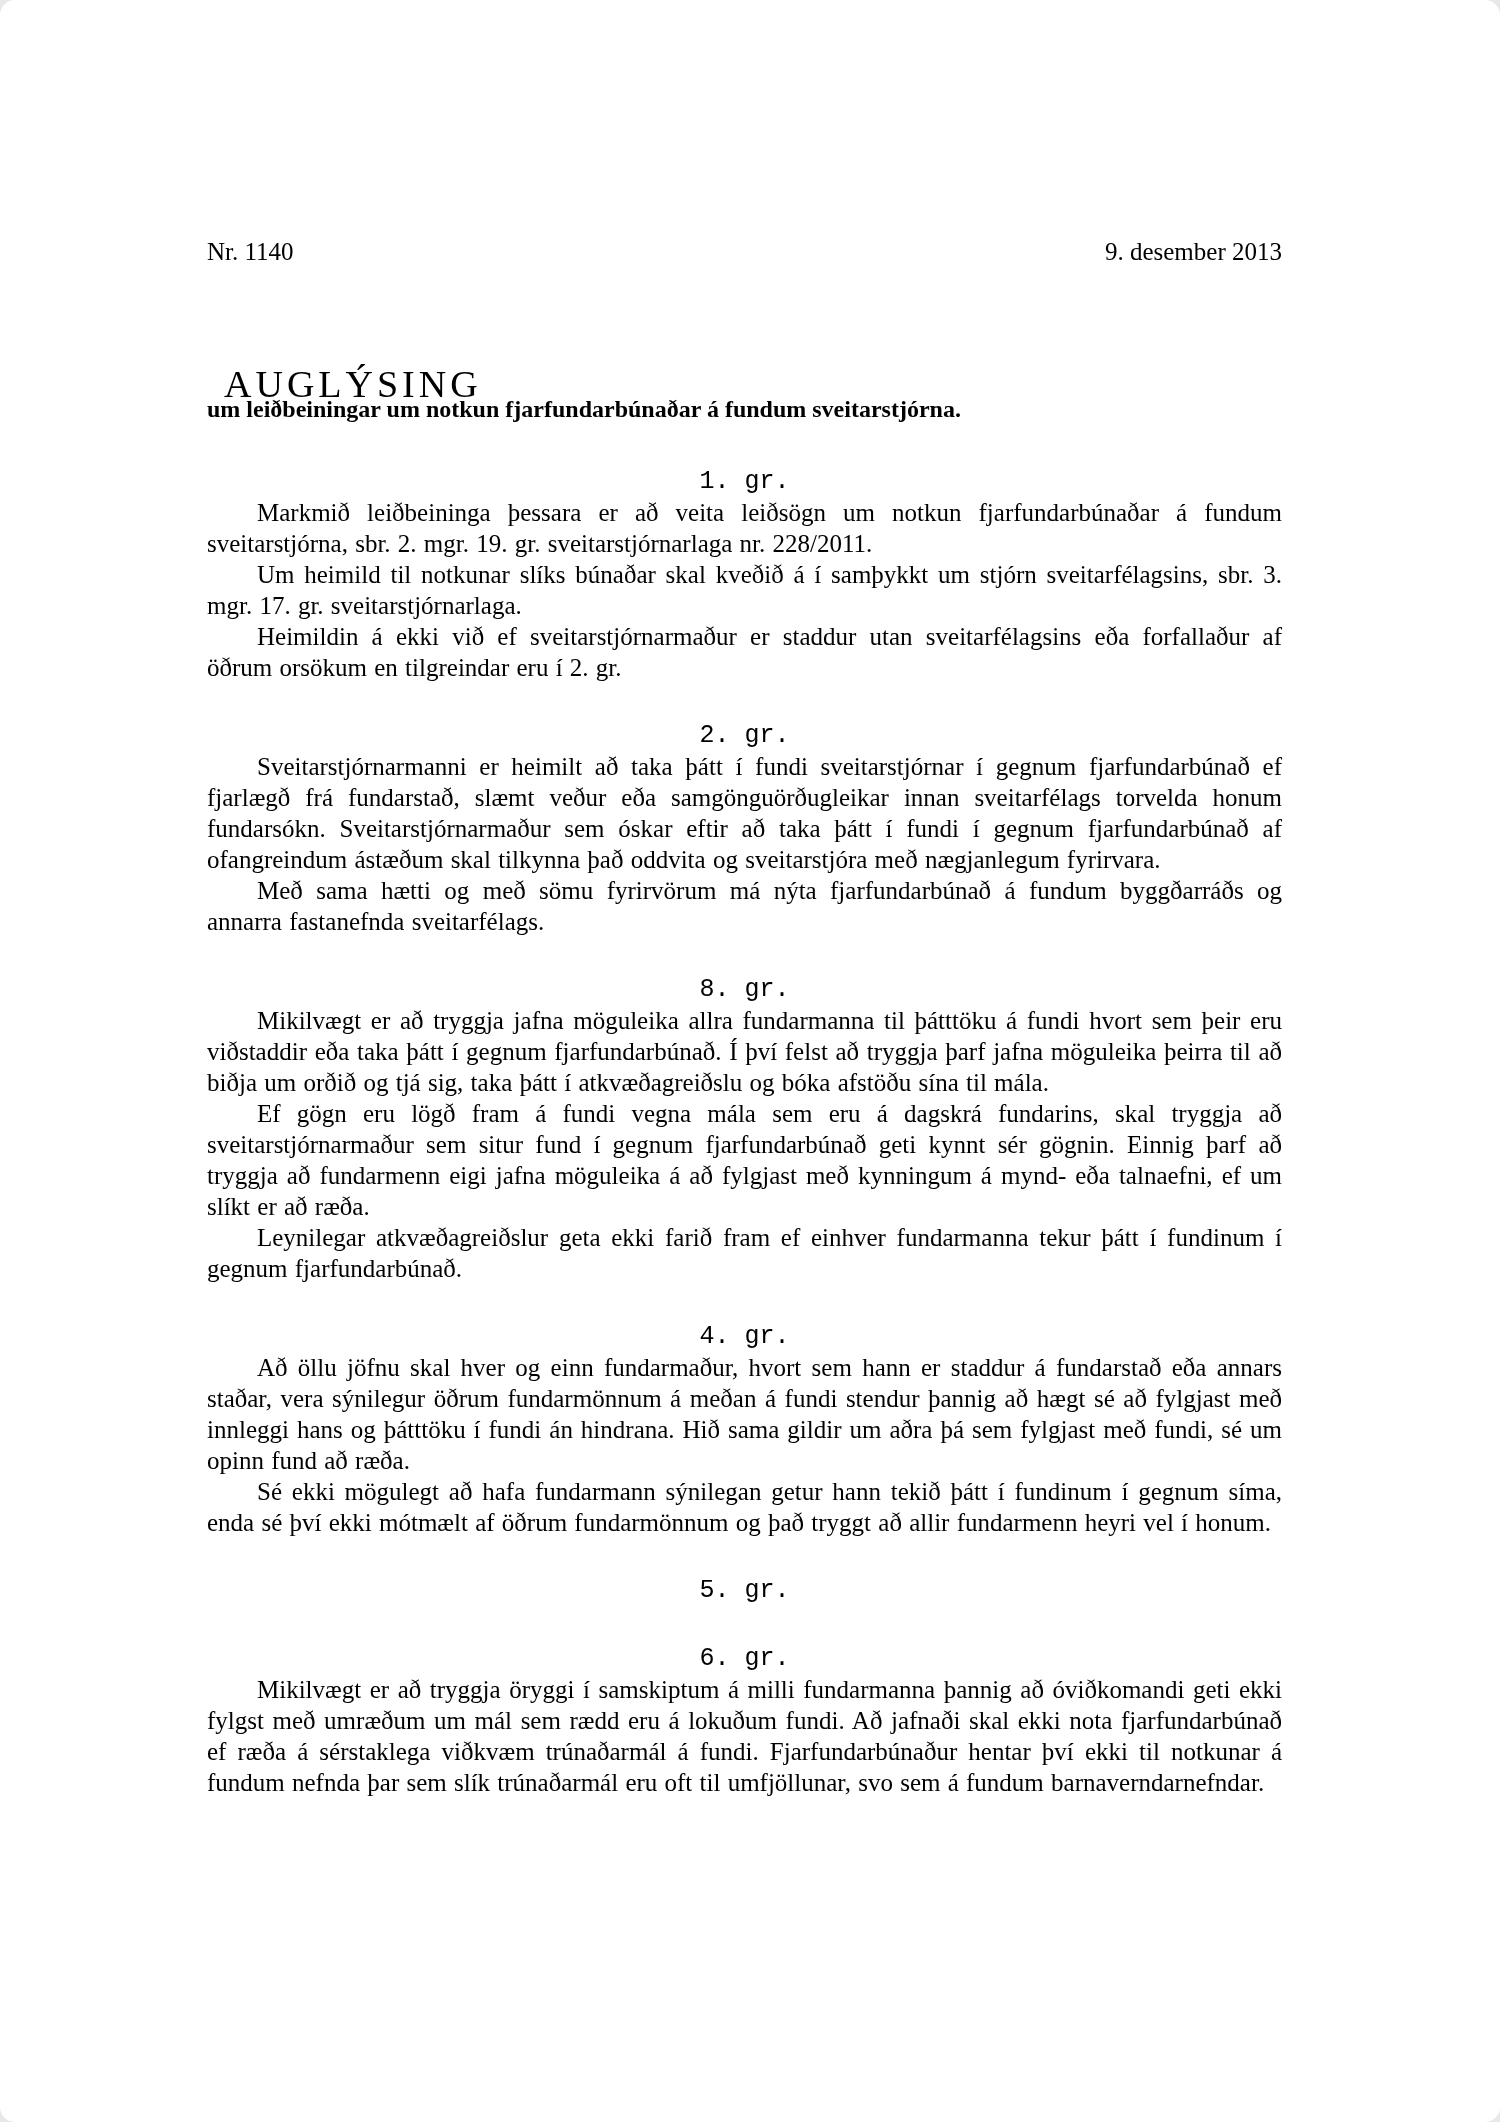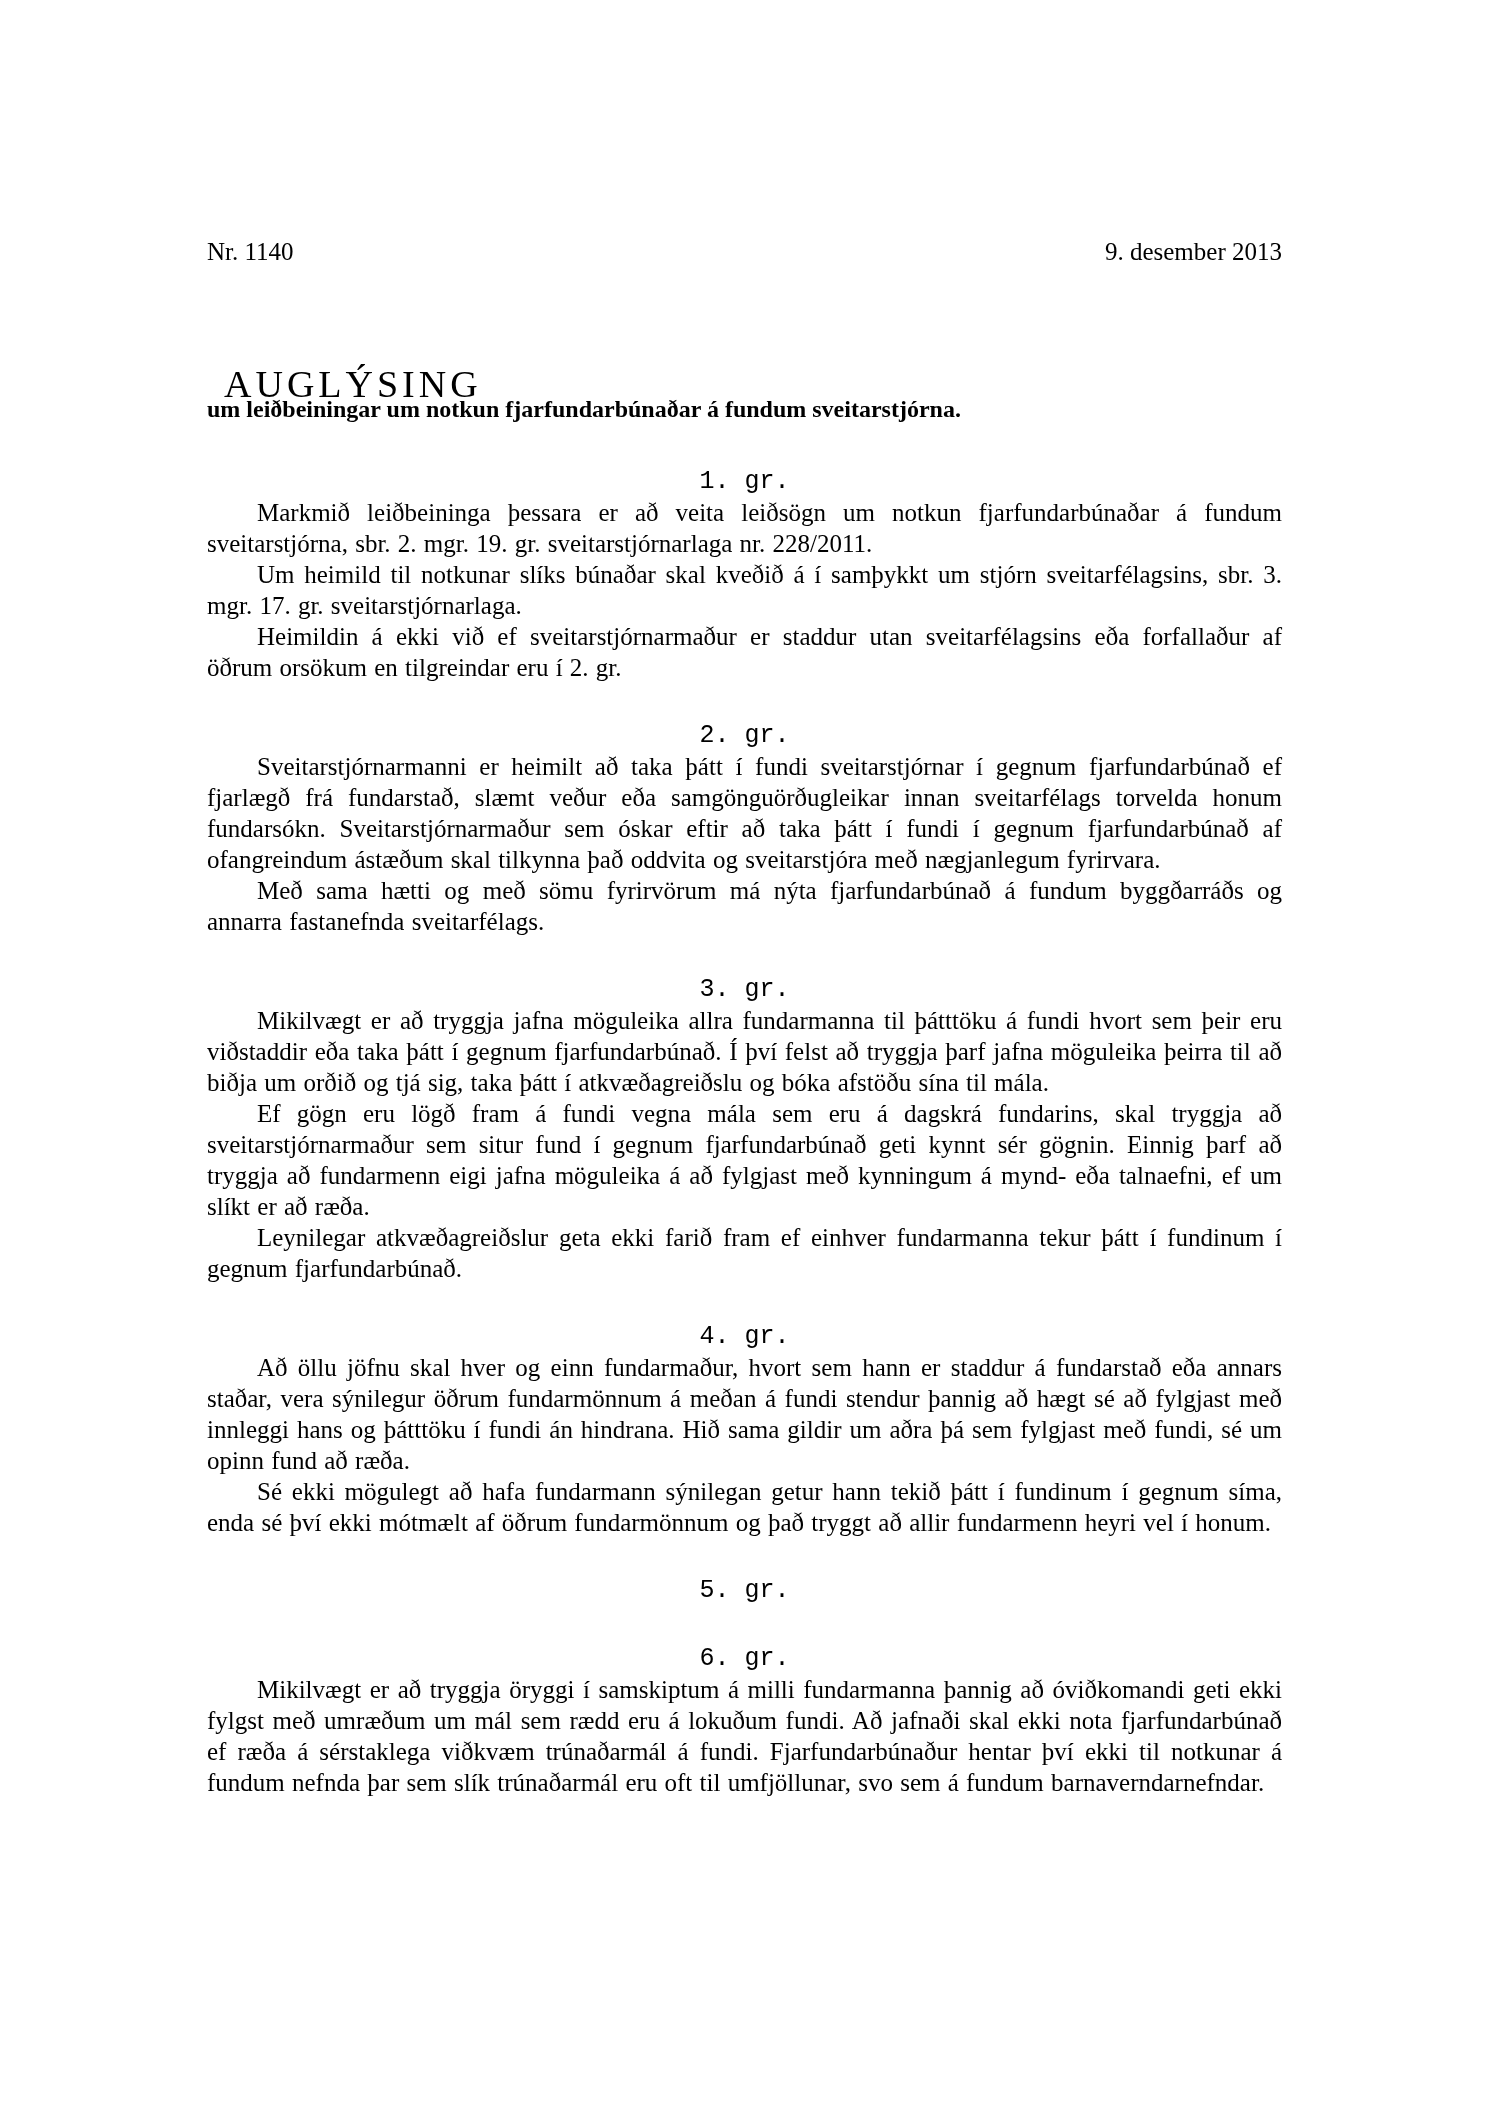--- a/index.html
+++ b/index.html
@@ -10,20 +10,21 @@
   }
   .page {
     position: relative;
     width: 1500px;
     height: 2122px;
     margin: 0 auto;
     background: #ffffff;
     color: #000000;
     font-family: "Liberation Serif", "DejaVu Serif", serif;
     overflow: hidden;
+    border-radius: 15px;
   }
   .doc-header {
     position: absolute;
     top: 236px;
     left: 207px;
     width: 1075px;
     display: flex;
     justify-content: space-between;
     font-size: 25px;
     line-height: 31px;
@@ -96,21 +97,21 @@
         <p class="gr-paragraph">Markmið leiðbeininga þessara er að veita leiðsögn um notkun fjarfundarbúnaðar á fundum sveitarstjórna, sbr. 2. mgr. 19. gr. sveitarstjórnarlaga nr. 228/2011.</p>
         <p class="gr-paragraph">Um heimild til notkunar slíks búnaðar skal kveðið á í samþykkt um stjórn sveitarfélagsins, sbr. 3. mgr. 17. gr. sveitarstjórnarlaga.</p>
         <p class="gr-paragraph">Heimildin á ekki við ef sveitarstjórnarmaður er staddur utan sveitarfélagsins eða forfallaður af öðrum orsökum en tilgreindar eru í 2. gr.</p>
       </section>
       <section>
         <h2 class="gr-heading">2. gr.</h2>
         <p class="gr-paragraph">Sveitarstjórnarmanni er heimilt að taka þátt í fundi sveitarstjórnar í gegnum fjarfundarbúnað ef fjarlægð frá fundarstað, slæmt veður eða samgönguörðugleikar innan sveitarfélags torvelda honum fundarsókn. Sveitarstjórnarmaður sem óskar eftir að taka þátt í fundi í gegnum fjarfundarbúnað af ofangreindum ástæðum skal tilkynna það oddvita og sveitarstjóra með nægjanlegum fyrirvara.</p>
         <p class="gr-paragraph">Með sama hætti og með sömu fyrirvörum má nýta fjarfundarbúnað á fundum byggðarráðs og annarra fastanefnda sveitarfélags.</p>
       </section>
       <section>
-        <h2 class="gr-heading">3. gr.</h2>
+        <h2 class="gr-heading">8. gr.</h2>
         <p class="gr-paragraph">Mikilvægt er að tryggja jafna möguleika allra fundarmanna til þátttöku á fundi hvort sem þeir eru viðstaddir eða taka þátt í gegnum fjarfundarbúnað. Í því felst að tryggja þarf jafna möguleika þeirra til að biðja um orðið og tjá sig, taka þátt í atkvæðagreiðslu og bóka afstöðu sína til mála.</p>
         <p class="gr-paragraph">Ef gögn eru lögð fram á fundi vegna mála sem eru á dagskrá fundarins, skal tryggja að sveitarstjórnarmaður sem situr fund í gegnum fjarfundarbúnað geti kynnt sér gögnin. Einnig þarf að tryggja að fundarmenn eigi jafna möguleika á að fylgjast með kynningum á mynd- eða talnaefni, ef um slíkt er að ræða.</p>
         <p class="gr-paragraph">Leynilegar atkvæðagreiðslur geta ekki farið fram ef einhver fundarmanna tekur þátt í fundinum í gegnum fjarfundarbúnað.</p>
       </section>
       <section>
         <h2 class="gr-heading">4. gr.</h2>
         <p class="gr-paragraph">Að öllu jöfnu skal hver og einn fundarmaður, hvort sem hann er staddur á fundarstað eða annars staðar, vera sýnilegur öðrum fundarmönnum á meðan á fundi stendur þannig að hægt sé að fylgjast með innleggi hans og þátttöku í fundi án hindrana. Hið sama gildir um aðra þá sem fylgjast með fundi, sé um opinn fund að ræða.</p>
         <p class="gr-paragraph">Sé ekki mögulegt að hafa fundarmann sýnilegan getur hann tekið þátt í fundinum í gegnum síma, enda sé því ekki mótmælt af öðrum fundarmönnum og það tryggt að allir fundarmenn heyri vel í honum.</p>
       </section>
       <section>

